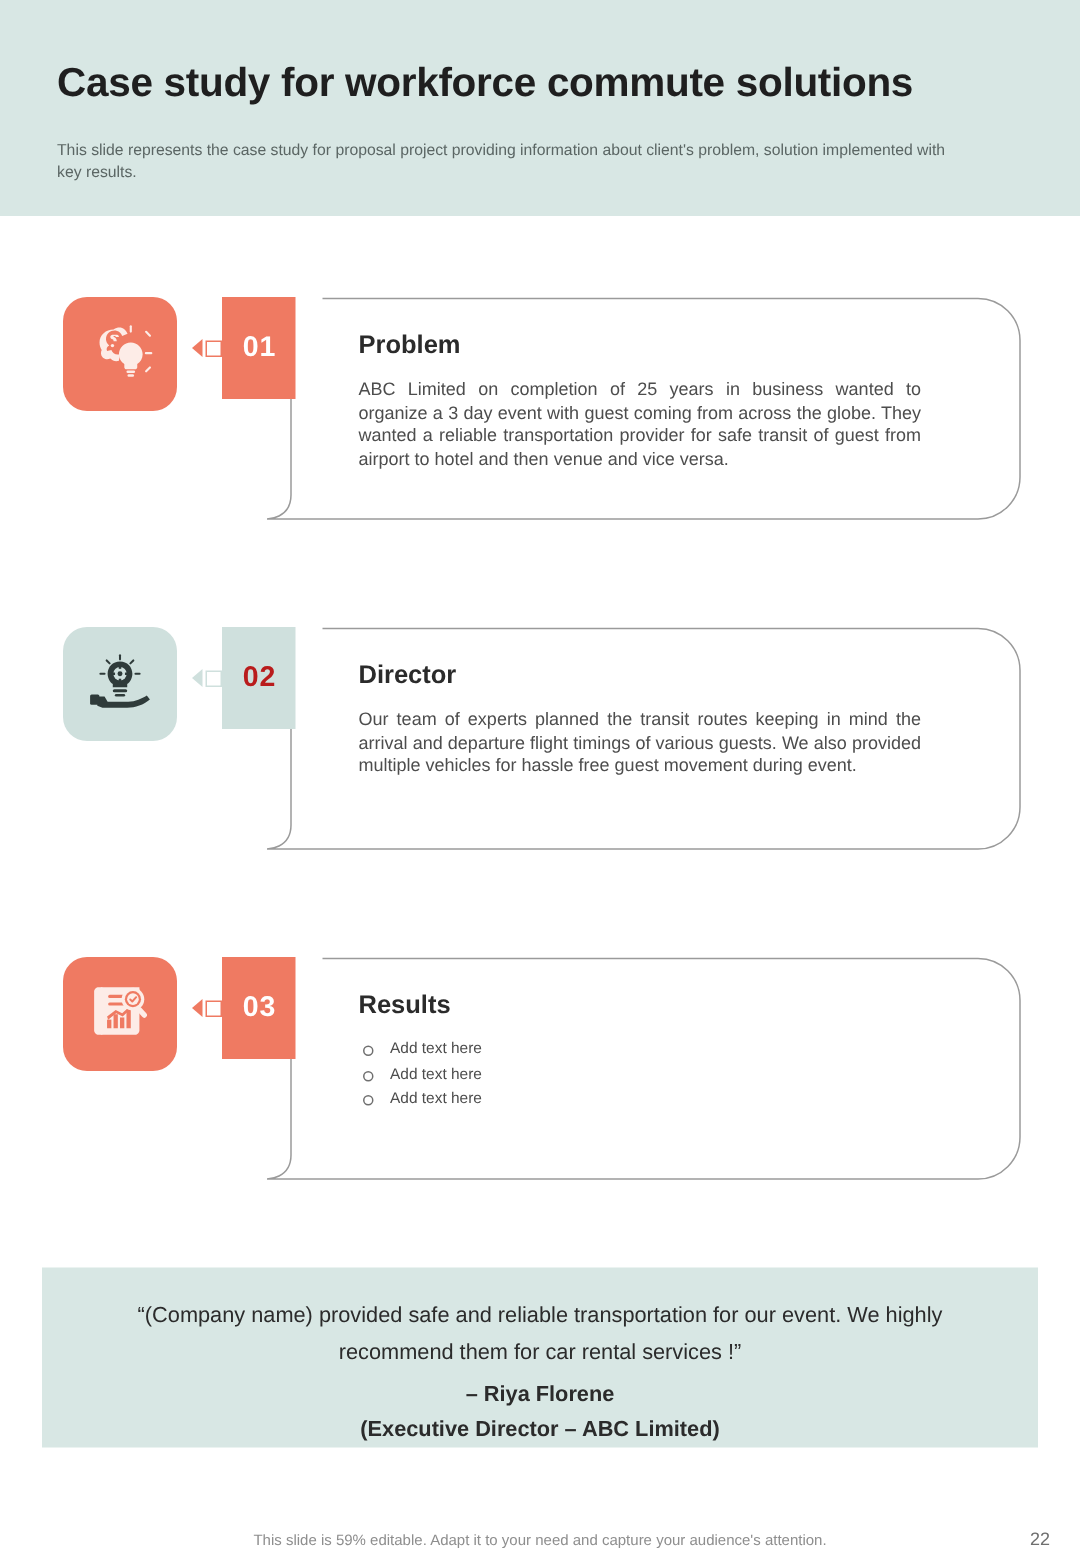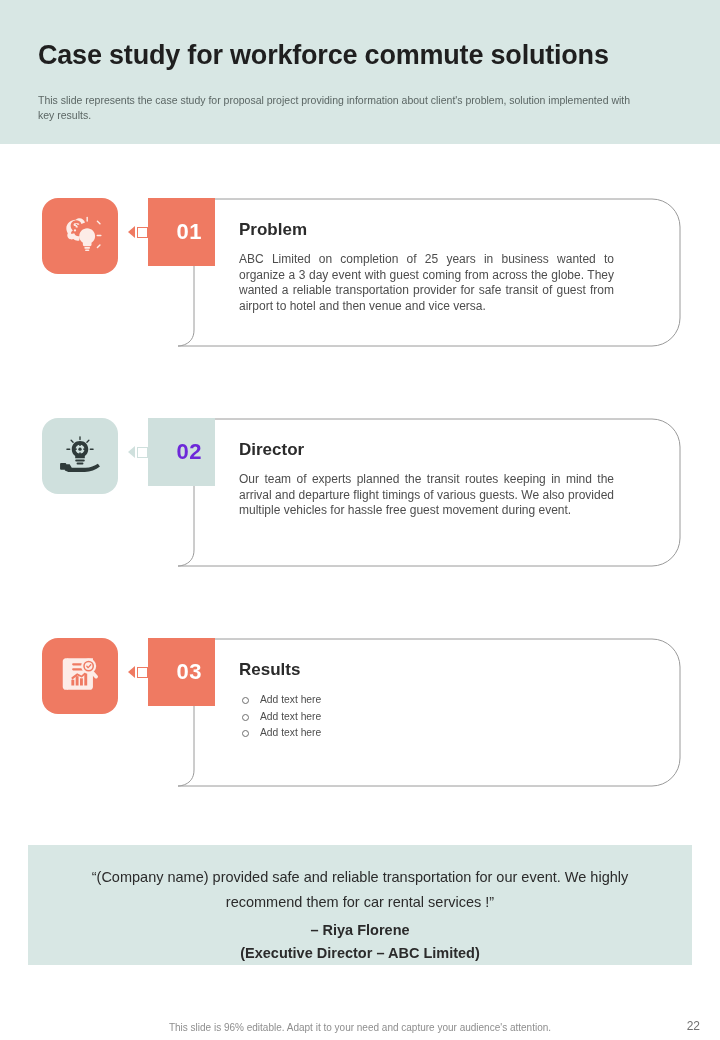--- a/index.html
+++ b/index.html
@@ -73,32 +73,32 @@
   .conn-sq {
     width: 11px; height: 11px;
     background: #ffffff;
   }
   .conn-sq.coral { border: 1.5px solid #ef7a62; }
   .conn-sq.mint  { border: 1.5px solid #cfe0dd; }
 
   .num-box {
     position: absolute;
     left: 148px; top: 0;
-    width: 67px; height: 68px;
+    width: 49px; height: 68px;
     display: flex;
     align-items: center;
     justify-content: flex-end;
     padding-right: 13px;
-    font-size: 22px;
+    font-size: 19px;
     font-weight: bold;
     letter-spacing: 0.5px;
     padding-left: 32px;
   }
   .num-box.coral { background: #ef7a62; color: #ffffff; }
-  .num-box.mint  { background: #cfe0dd; color: #6d28d9; text-align: right; }
+  .num-box.mint  { background: #cfe0dd; color: #b91c1c; text-align: right; }
 
   
   .card-svg { position: absolute; left: 148px; top: 0; }
 
   .card-body {
     position: absolute;
     left: 239px; top: 22px;
     width: 420px;
   }
   .card-title {
@@ -323,14 +323,14 @@
     </ul>
   </div>
 </div>
 
 <div class="testimonial">
   <div class="testimonial-quote">“(Company name) provided safe and reliable transportation for our event. We highly recommend them for car rental services !”</div>
   <div class="testimonial-author">– Riya Florene</div>
   <div class="testimonial-role">(Executive Director – ABC Limited)</div>
 </div>
 
-<div class="footer-note">This slide is 96% editable. Adapt it to your need and capture your audience's attention.</div>
+<div class="footer-note">This slide is 59% editable. Adapt it to your need and capture your audience's attention.</div>
 <div class="page-number">22</div>
 
 </body></html>

